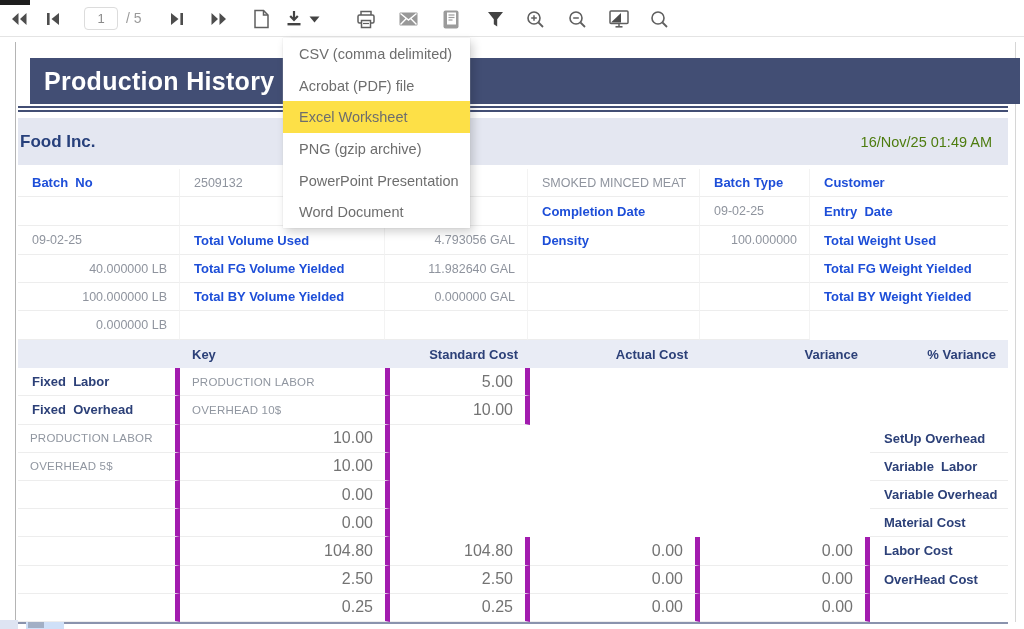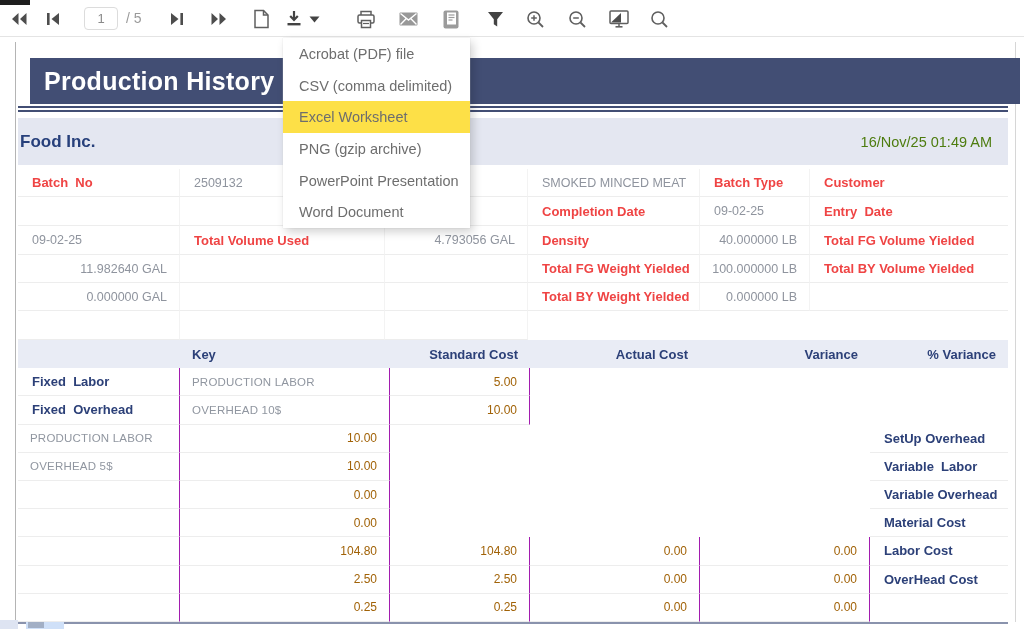--- a/index.html
+++ b/index.html
@@ -36,40 +36,40 @@
   .company-name { color:#27407b; font-size:17px; font-weight:700; }
   .timestamp { color:#4d7c0f; font-size:14.5px; }
 
   
   .info-table { position:absolute; left:18px; top:169px; width:990px;
     display:grid; grid-template-columns:162px 205px 143px 172px 110px 198px;
     grid-template-rows:28px 29px 29px 28px 28px 29px; }
   .icell { display:flex; align-items:center; border-bottom:1px solid #ededed;
     border-right:1px solid #f3f3f3; overflow:hidden; }
   .icell:nth-child(6n) { border-right:none; }
-  .ilabel { color:#ef4444; font-weight:700; font-size:13px; line-height:13px;
+  .ilabel { color:#1d4ed8; font-weight:700; font-size:13px; line-height:13px;
     padding-left:14px; white-space:pre-wrap; }
   .ivalue { color:#8f949e; font-size:12.5px; padding-left:14px; padding-right:12px; }
   .ivalue.right { justify-content:flex-end; padding-left:4px; }
 
   
   .cost-table { position:absolute; left:18px; top:340px; width:990px;
     display:grid; grid-template-columns:162px 210px 140px 170px 170px 138px;
     grid-auto-rows:28.2px; border-bottom:2px solid #8a93ad; }
   .chead { background:#e9ecf5; display:flex; align-items:center; color:#2c4078;
     font-weight:700; font-size:13px; height:28px; }
   .chead.left { padding-left:12px; }
   .chead.right { justify-content:flex-end; padding-right:12px; }
   .ccell { display:flex; align-items:center; border-bottom:1px solid #ededed;
-    border-right:1px solid #a21caf; overflow:hidden; }
+    border-right:5px solid #a21caf; overflow:hidden; }
   .ccell.plain { border-bottom:none; border-right:none; }
   .ccell:nth-child(6n) { border-right:none; }
   .clabel { color:#2c4078; font-weight:700; font-size:13px; padding-left:14px; white-space:pre-wrap; }
   .ckey { color:#9096a0; font-size:11.5px; padding-left:12px; letter-spacing:0.2px; }
-  .cnum { color:#a16207; font-size:12px; justify-content:flex-end; padding-right:12px; }
+  .cnum { color:#737373; font-size:16px; justify-content:flex-end; padding-right:12px; }
 
   
   .export-menu { position:absolute; left:283px; top:38px; width:187px; z-index:50;
     background:#ffffff; box-shadow:3px 4px 9px rgba(0,0,0,0.18), 0 0 1px #d8d8d8; }
   .menu-item { height:31.7px; display:flex; align-items:center; padding-left:16px;
     color:#6e6e6e; font-size:14.5px; cursor:pointer; white-space:nowrap; }
   .menu-item.highlighted { background:#fde047; }
 
   
   .artifact-1 { position:absolute; left:0; top:620px; width:18px; height:9px; background:#dee4f2; }
@@ -207,20 +207,22 @@
       <div class="icell ivalue"></div>
       <div class="icell ilabel"></div>
       <div class="icell ivalue">09-02-25</div>
       <div class="icell ilabel">Completion Date</div>
       <div class="icell ivalue">09-02-25</div>
       <div class="icell ilabel">Entry  Date</div>
       <div class="icell ivalue">09-02-25</div>
       <div class="icell ilabel">Total Volume Used</div>
       <div class="icell ivalue right">4.793056 GAL</div>
       <div class="icell ilabel">Density</div>
+      <div class="icell ivalue right">100.000000</div>
+      <div class="icell ilabel">Total Weight Used</div>
       <div class="icell ivalue right">40.000000 LB</div>
       <div class="icell ilabel">Total FG Volume Yielded</div>
       <div class="icell ivalue right">11.982640 GAL</div>
       <div class="icell ilabel"></div>
       <div class="icell ivalue"></div>
       <div class="icell ilabel">Total FG Weight Yielded</div>
       <div class="icell ivalue right">100.000000 LB</div>
       <div class="icell ilabel">Total BY Volume Yielded</div>
       <div class="icell ivalue right">0.000000 GAL</div>
       <div class="icell ilabel"></div>
@@ -289,22 +291,22 @@
       <div class="ccell cnum">0.00</div>
       <div class="ccell clabel">OverHead Cost</div>
       <div class="ccell ckey"></div>
       <div class="ccell cnum">0.25</div>
       <div class="ccell cnum">0.25</div>
       <div class="ccell cnum">0.00</div>
       <div class="ccell cnum">0.00</div>
     </div>
 
   <div class="export-menu">
+      <div class="menu-item">CSV (comma delimited)</div>
       <div class="menu-item">Acrobat (PDF) file</div>
-      <div class="menu-item">CSV (comma delimited)</div>
       <div class="menu-item highlighted">Excel Worksheet</div>
       <div class="menu-item">PNG (gzip archive)</div>
       <div class="menu-item">PowerPoint Presentation</div>
       <div class="menu-item">Word Document</div>
     </div>
 
   <div class="artifact-1"></div>
   <div class="artifact-2">
     <div class="artifact-smudge"></div>
   </div>

